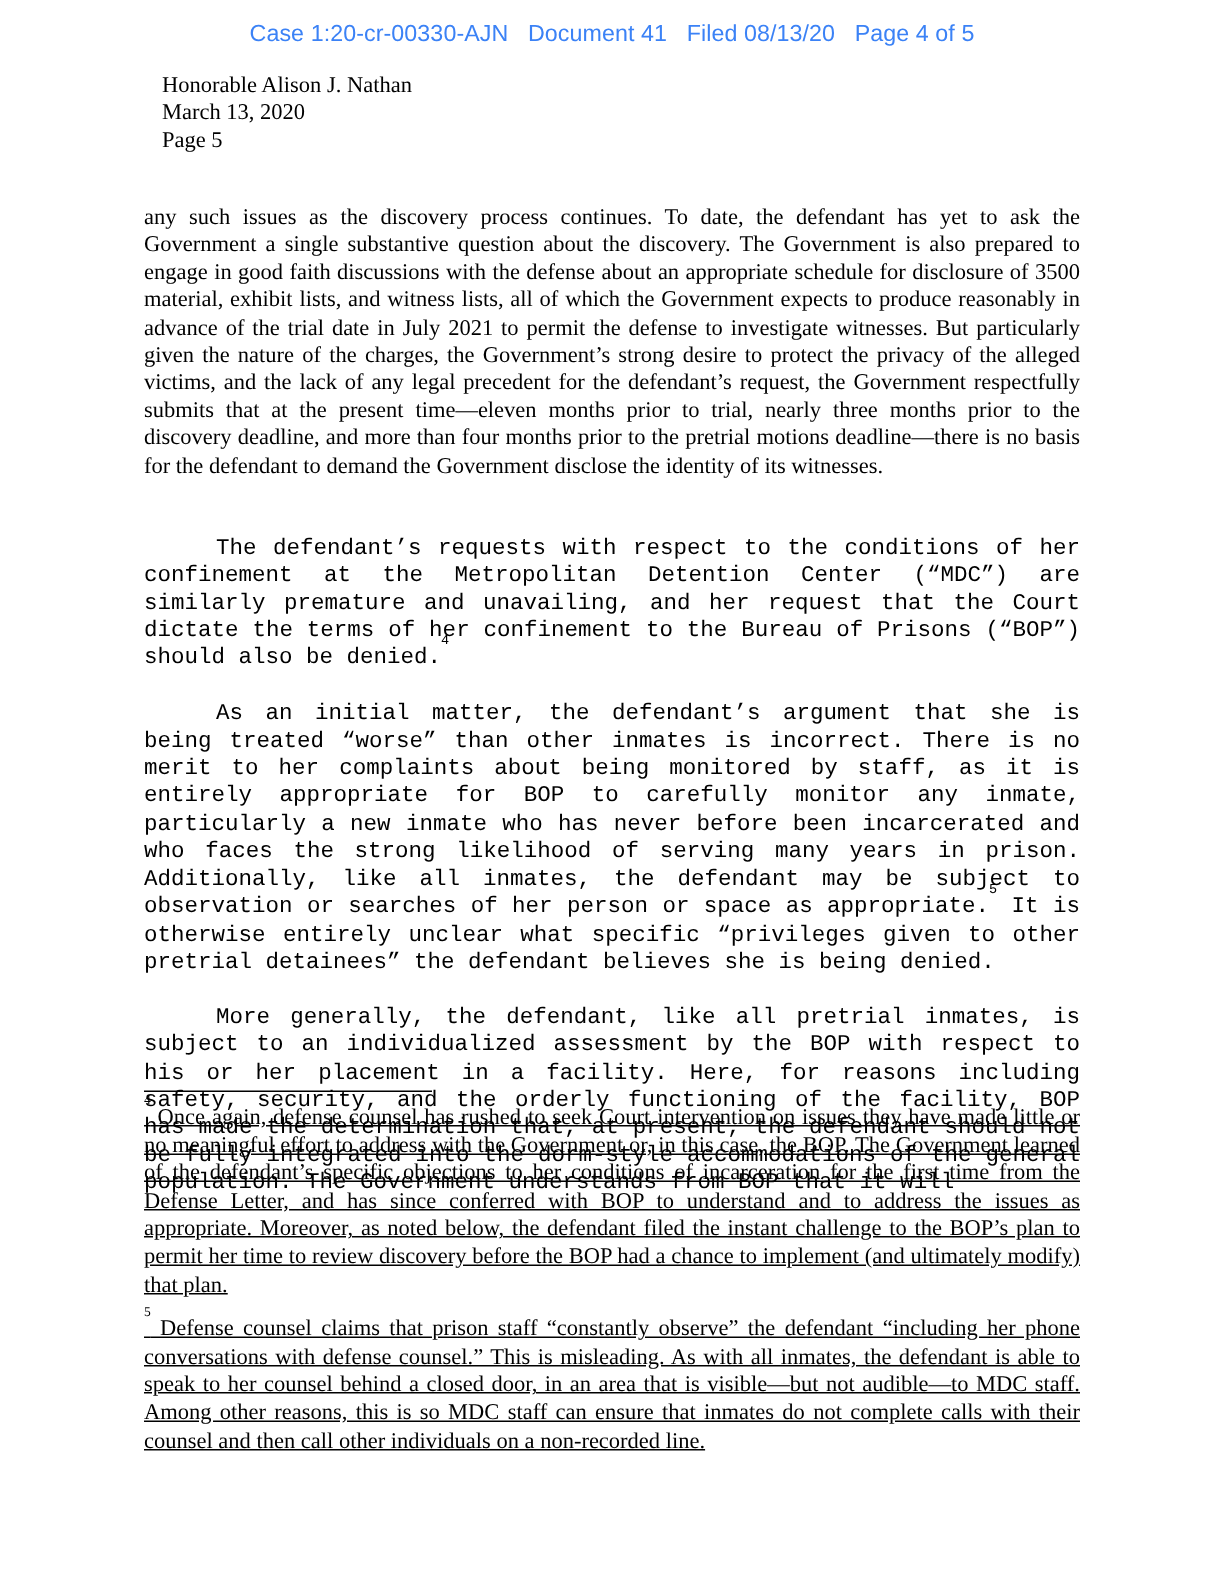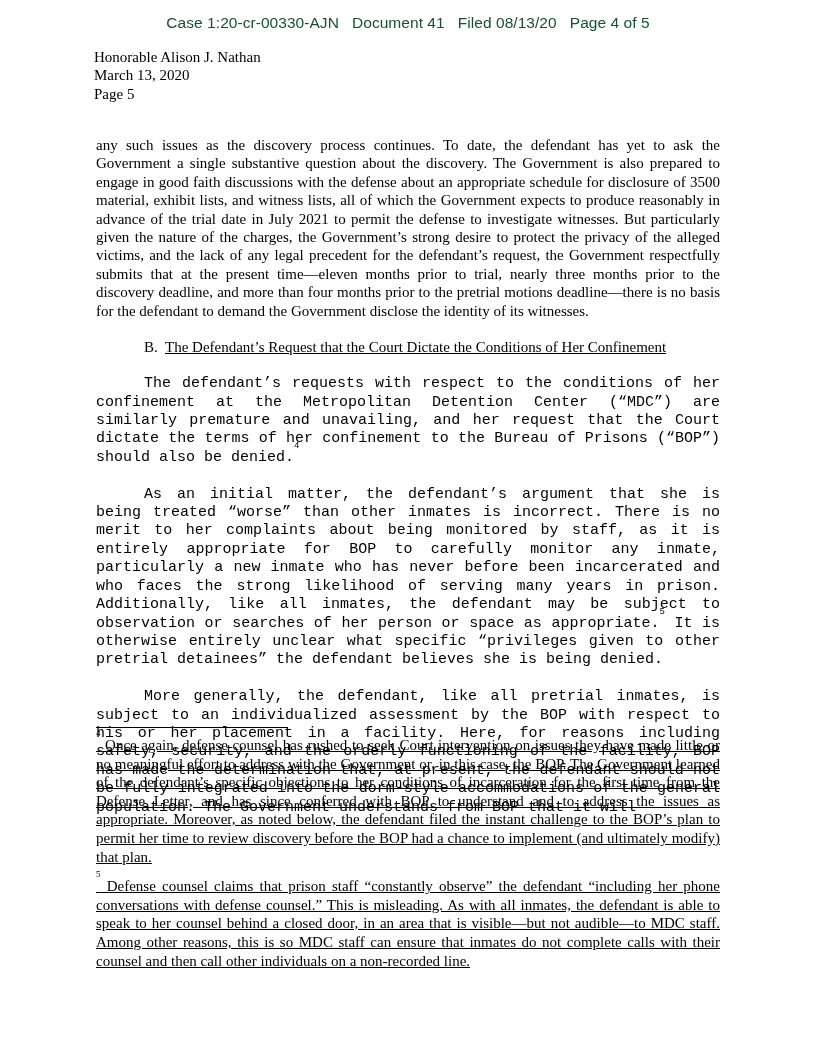--- a/index.html
+++ b/index.html
@@ -16,28 +16,28 @@
       color: #000;
     }
     .ecf-header {
       position: absolute;
       top: 14px;
       left: 0;
       width: 816px;
       text-align: center;
       font-family: "Liberation Sans", sans-serif;
       font-size: 15.5px;
-      color: #14532d;
+      color: #3b82f6;
       white-space: pre;
       letter-spacing: 0.05px;
     }
     .letterhead {
       position: absolute;
       top: 48px;
-      left: 94px;
+      left: 108px;
       font-size: 15px;
       line-height: 18.4px;
     }
     .letterhead div { white-space: nowrap; }
     .body-text {
       position: absolute;
       top: 136px;
       left: 96px;
       width: 624px;
       font-size: 15px;
@@ -92,24 +92,20 @@
   <div>Honorable Alison J. Nathan</div>
   <div>March 13, 2020</div>
   <div>Page 5</div>
 </div>
 
 <div class="body-text">
   <p>any such issues as the discovery process continues.  To date, the defendant has yet to ask the Government a single substantive question about the discovery.  The Government is also prepared to engage in good faith discussions with the defense about an appropriate schedule for disclosure of 3500 material, exhibit lists, and witness lists, all of which the Government expects to produce reasonably in advance of the trial date in July 2021 to permit the defense to investigate witnesses. But particularly given the nature of the charges, the Government’s strong desire to protect the privacy of the alleged victims, and the lack of any legal precedent for the defendant’s request, the Government respectfully submits that at the present time—eleven months prior to trial, nearly three months prior to the discovery deadline, and more than four months prior to the pretrial motions deadline—there is no basis for the defendant to demand the Government disclose the identity of its witnesses.</p>
 
   <div class="spacer"></div>
 
-  <div class="section-heading">
-    <span>B.</span>&nbsp;
-    <span class="title">The Defendant’s Request that the Court Dictate the Conditions of Her Confinement</span>
-  </div>
 
   <div class="spacer"></div>
 
   <p class="indent"><span>The defendant’s requests with respect to the conditions of her confinement at the Metropolitan Detention Center (“MDC”) are similarly premature and unavailing, and her request that the Court dictate the terms of her confinement to the Bureau of Prisons (“BOP”) should also be denied.</span><sup>4</sup></p>
 
   <div class="spacer"></div>
 
   <p class="indent"><span>As an initial matter, the defendant’s argument that she is being treated “worse” than other inmates is incorrect.  There is no merit to her complaints about being monitored by staff, as it is entirely appropriate for BOP to carefully monitor any inmate, particularly a new inmate who has never before been incarcerated and who faces the strong likelihood of serving many years in prison. Additionally, like all inmates, the defendant may be subject to observation or searches of her person or space as appropriate.</span><sup>5</sup><span>  It is otherwise entirely unclear what specific “privileges given to other pretrial detainees” the defendant believes she is being denied.</span></p>
 
   <div class="spacer"></div>

